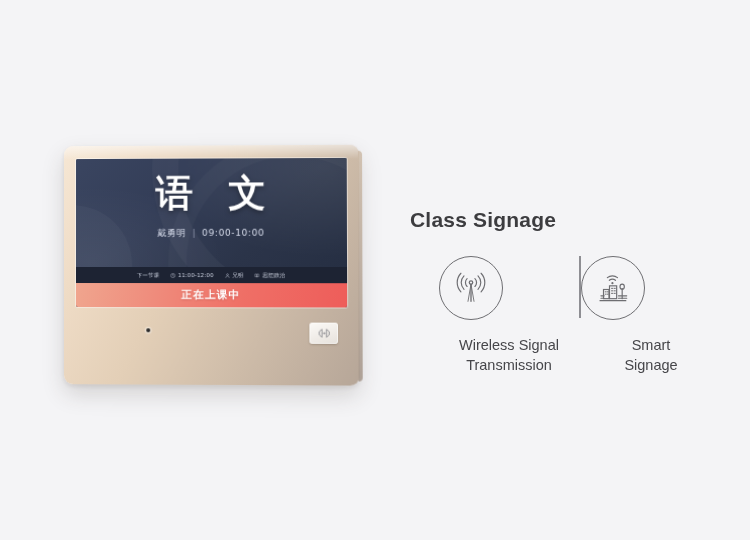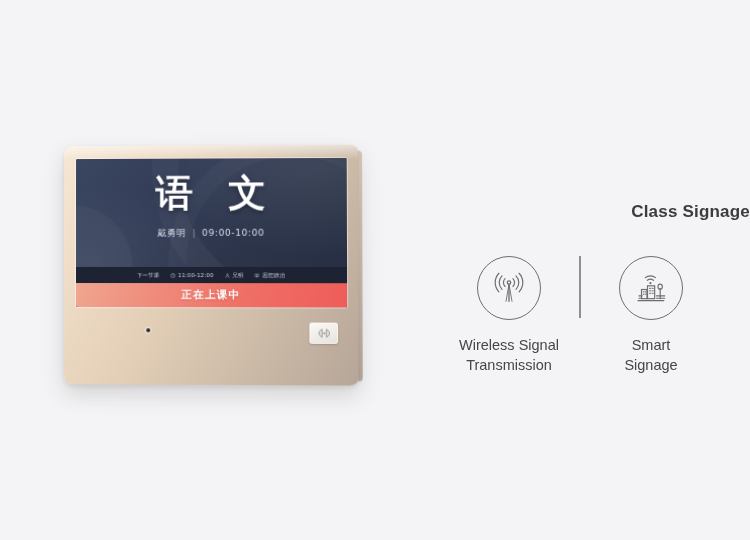--- a/index.html
+++ b/index.html
@@ -209,40 +209,39 @@
   .panel {
     position: absolute;
     left: 410px;
     top: 0;
     width: 340px;
     height: 540px;
   }
   .panel-title {
     position: absolute;
     left: 0; right: 0;
-    top: 202px;
-    text-align: right;
-    font-size: 17px;
+    top: 208px;
+    text-align: left;
+    font-size: 21px;
     font-weight: bold;
     color: #3c3c3f;
     letter-spacing: .2px;
   }
   .features {
     position: absolute;
     left: 0; right: 0;
     top: 256px;
     display: flex;
     align-items: flex-start;
     justify-content: center;
   }
   .feature {
     width: 140px;
     display: flex;
     flex-direction: column;
-    align-items: center;
   }
   .feature-icon {
     width: 62px;
     height: 62px;
     border-radius: 50%;
     border: 1px solid #6e6e72;
     display: flex;
     align-items: center;
     justify-content: center;
     background: transparent;

